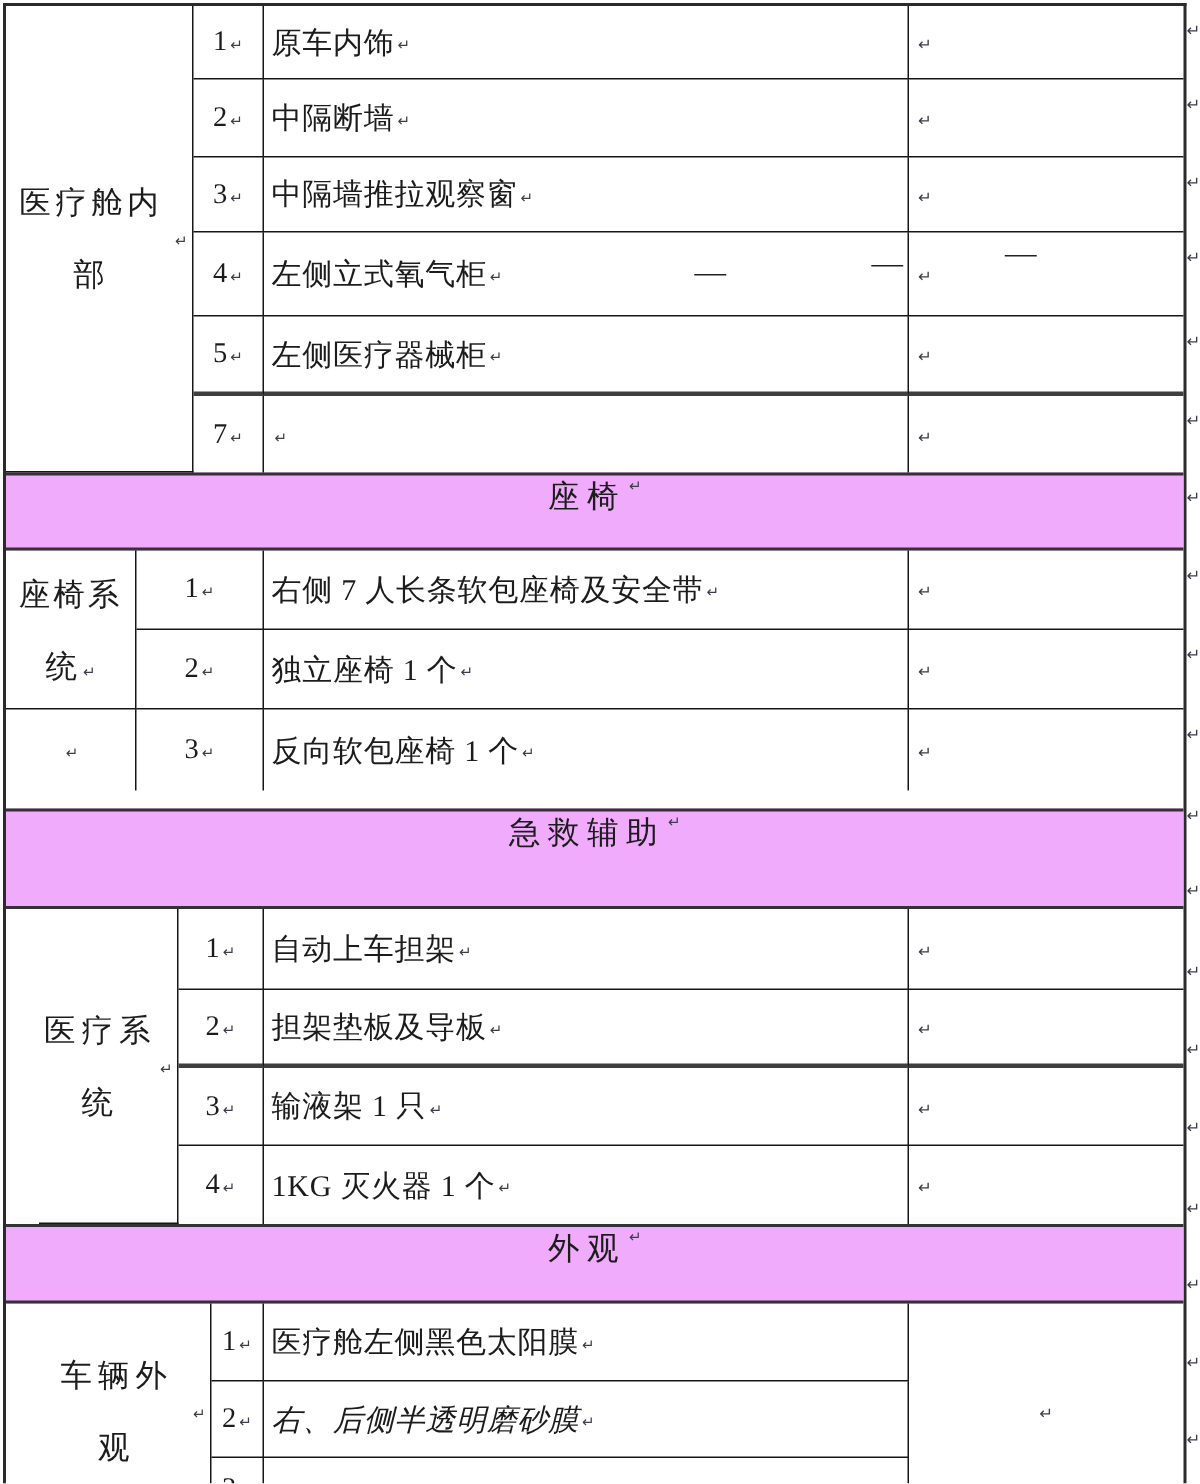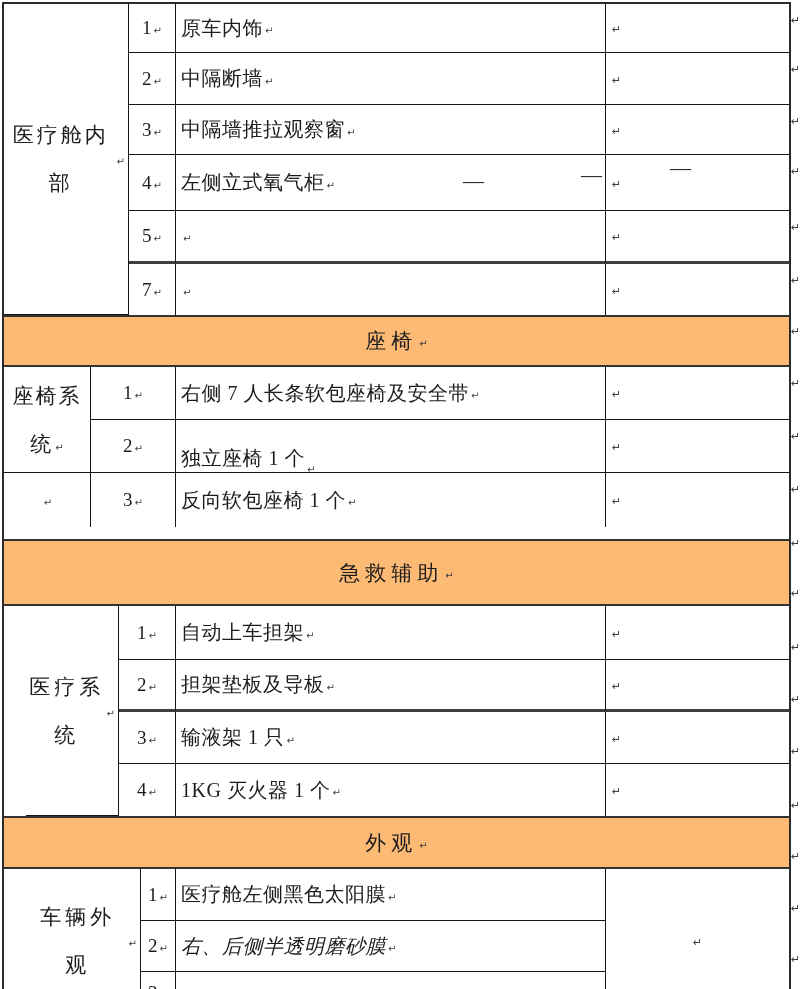--- a/index.html
+++ b/index.html
@@ -25,22 +25,22 @@
   .cell.lastcol { border-right:none; }
   .cell.nobb   { border-bottom:none; }
   .cell.thickbb{ border-bottom:3px solid #3f3f3f; }
   .cat  { justify-content:center; text-align:center; font-size:21px; letter-spacing:3px; line-height:48px; padding:1px 3px; }
   .catwide { letter-spacing:4px;margin-left:22px; }
   .num  { justify-content:center; font-size:19px; letter-spacing:0; }
   .item { padding-left:5px; }
   .res  { padding-left:6px; }
   .res.centered { justify-content:center; padding-left:0; }
   .hdr {
-    box-sizing:border-box; background:#fdba74; border-top:2px solid #333; border-bottom:2px solid #333;
-    display:flex; align-items:center; justify-content:center; font-size:21px; letter-spacing:5px;
+    box-sizing:border-box; background:#f0abfc; border-top:2px solid #333; border-bottom:2px solid #333;
+    display:flex; justify-content:center; font-size:21px; letter-spacing:5px;
   }
   .hdr1 { height:52px; } .hdr2 { height:67px;margin-top:12px; } .hdr3 { height:53px; }
   .pmark {
     font-family:"DejaVu Sans",sans-serif; font-size:10px; color:#3d3d49;
     margin-left:2px; transform:translateY(3px); letter-spacing:0; line-height:10px; flex:none;
   }
   .res .pmark { font-size:11px; transform:translateY(2px); margin-left:0; }
   .strip { height:5px; background:#b8cadb; position:relative; border-top:1px solid #7d8a97; box-sizing:border-box; }
   .stripgap { position:absolute; top:0; width:2px; height:5px; background:#ffffff; }
   .dashmark { position:absolute; font-size:21px; line-height:21px; color:#222; letter-spacing:0; }
@@ -107,20 +107,21 @@
         </div>
       <div class="cell res lastcol">
           <span class="pmark">↵</span>
         </div>
 
       <div class="cell num thickbb">
           <span>5</span>
           <span class="pmark">↵</span>
         </div>
       <div class="cell item thickbb">
+          <span>左侧医疗器械柜</span>
           <span class="pmark">↵</span>
         </div>
       <div class="cell res lastcol thickbb">
           <span class="pmark">↵</span>
         </div>
 
       <div class="cell num nobb">
           <span>7</span>
           <span class="pmark">↵</span>
         </div>
@@ -151,21 +152,21 @@
           <span class="pmark">↵</span>
         </div>
       <div class="cell res lastcol" style="grid-column:4; grid-row:1;">
           <span class="pmark">↵</span>
         </div>
 
       <div class="cell num" style="grid-column:2; grid-row:2;">
           <span>2</span>
           <span class="pmark">↵</span>
         </div>
-      <div class="cell item" style="grid-column:3; grid-row:2;align-items:flex-end;">
+      <div class="cell item" style="grid-column:3; grid-row:2;">
           <span>独立座椅 1 个</span>
           <span class="pmark">↵</span>
         </div>
       <div class="cell res lastcol" style="grid-column:4; grid-row:2;">
           <span class="pmark">↵</span>
         </div>
 
       <div class="cell nobb" style="grid-column:1; grid-row:3; justify-content:center;">
           <span class="pmark">↵</span>
         </div>

